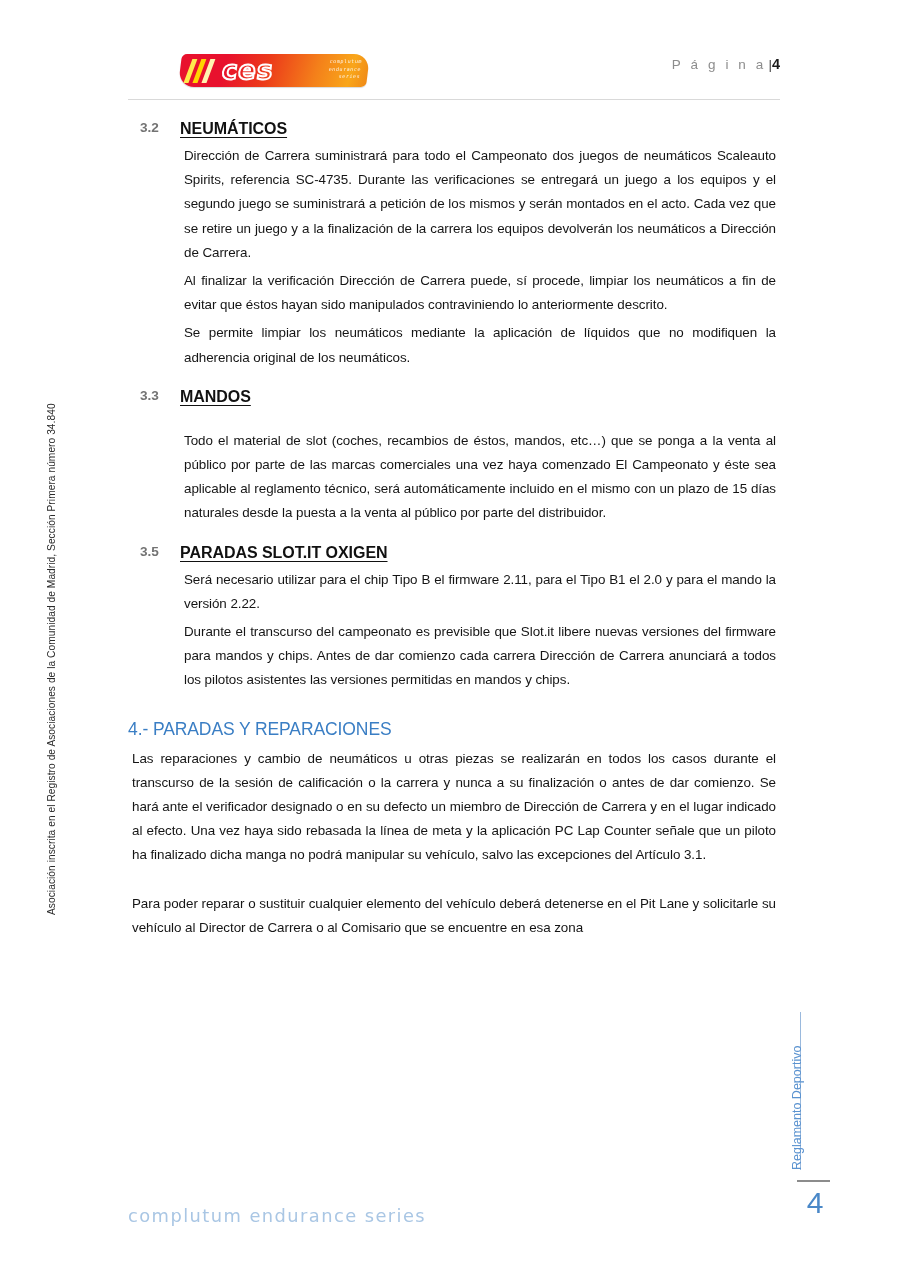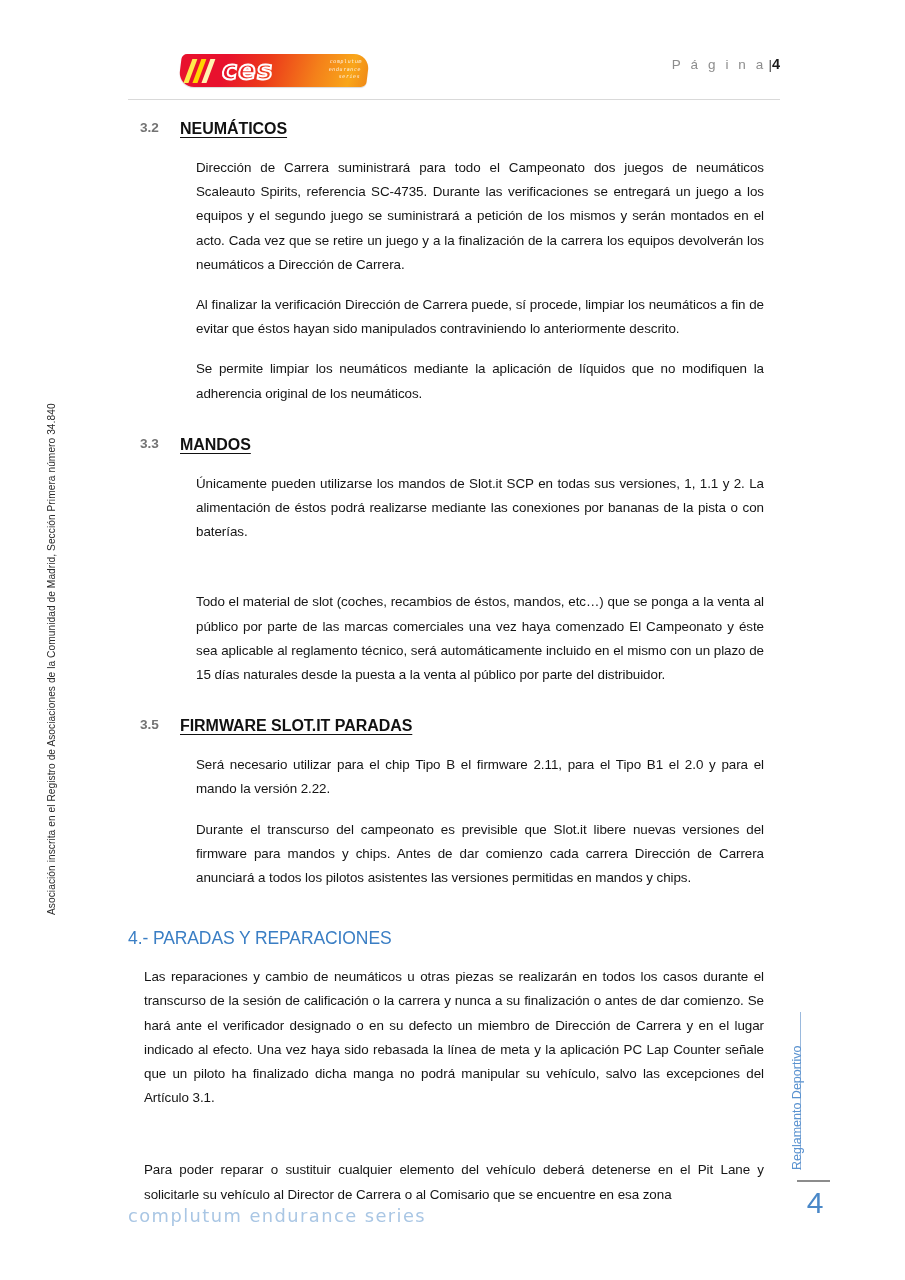--- a/index.html
+++ b/index.html
@@ -242,21 +242,21 @@
     color: #111;
     text-decoration: underline;
     text-underline-offset: 2.5px;
     text-decoration-thickness: 1.3px;
     letter-spacing: -.05px;
   }
   .sec-body {
     padding-left: 52px;
   }
   p.para {
-    margin: 16px;
+    margin: 4px;
     font-size: 13.4px;
     line-height: 24.2px;
     text-align: justify;
     text-justify: inter-word;
     color: #151515;
     letter-spacing: -.06px;
   }
   .gap-sec { height: 14px; }
 
   
@@ -330,38 +330,37 @@
     </div>
 
     <div class="gap-sec"></div>
 
     <div class="sec">
       <div class="sec-head">
         <span class="sec-num">3.3</span>
         <span class="sec-title">MANDOS</span>
       </div>
       <div class="sec-body">
-        <p class="para">Únicamente pueden utilizarse los mandos de Slot.it SCP en todas sus versiones, 1, 1.1 y 2. La alimentación de éstos podrá realizarse mediante las conexiones por bananas de la pista o con baterías.</p>
       </div>
     </div>
 
     <div class="gap-sec"></div>
 
     <div class="sec">
       <div class="sec-body">
         <p class="para">Todo el material de slot (coches, recambios de éstos, mandos, etc…) que se ponga a la venta al público por parte de las marcas comerciales una vez haya comenzado El Campeonato y éste sea aplicable al reglamento técnico, será automáticamente incluido en el mismo con un plazo de 15 días naturales desde la puesta a la venta al público por parte del distribuidor.</p>
       </div>
     </div>
 
     <div class="gap-sec"></div>
 
     <div class="sec">
       <div class="sec-head">
         <span class="sec-num">3.5</span>
-        <span class="sec-title">FIRMWARE SLOT.IT PARADAS</span>
+        <span class="sec-title">PARADAS SLOT.IT OXIGEN</span>
       </div>
       <div class="sec-body">
         <p class="para">Será necesario utilizar para el chip Tipo B el firmware 2.11, para el Tipo B1 el 2.0 y para el mando la versión 2.22.</p>
         <p class="para">Durante el transcurso del campeonato es previsible que Slot.it libere nuevas versiones del firmware para mandos y chips. Antes de dar comienzo cada carrera Dirección de Carrera anunciará a todos los pilotos asistentes las versiones permitidas en mandos y chips.</p>
       </div>
     </div>
 
     <div class="spacer-22"></div>
 
     <div class="sec full">

